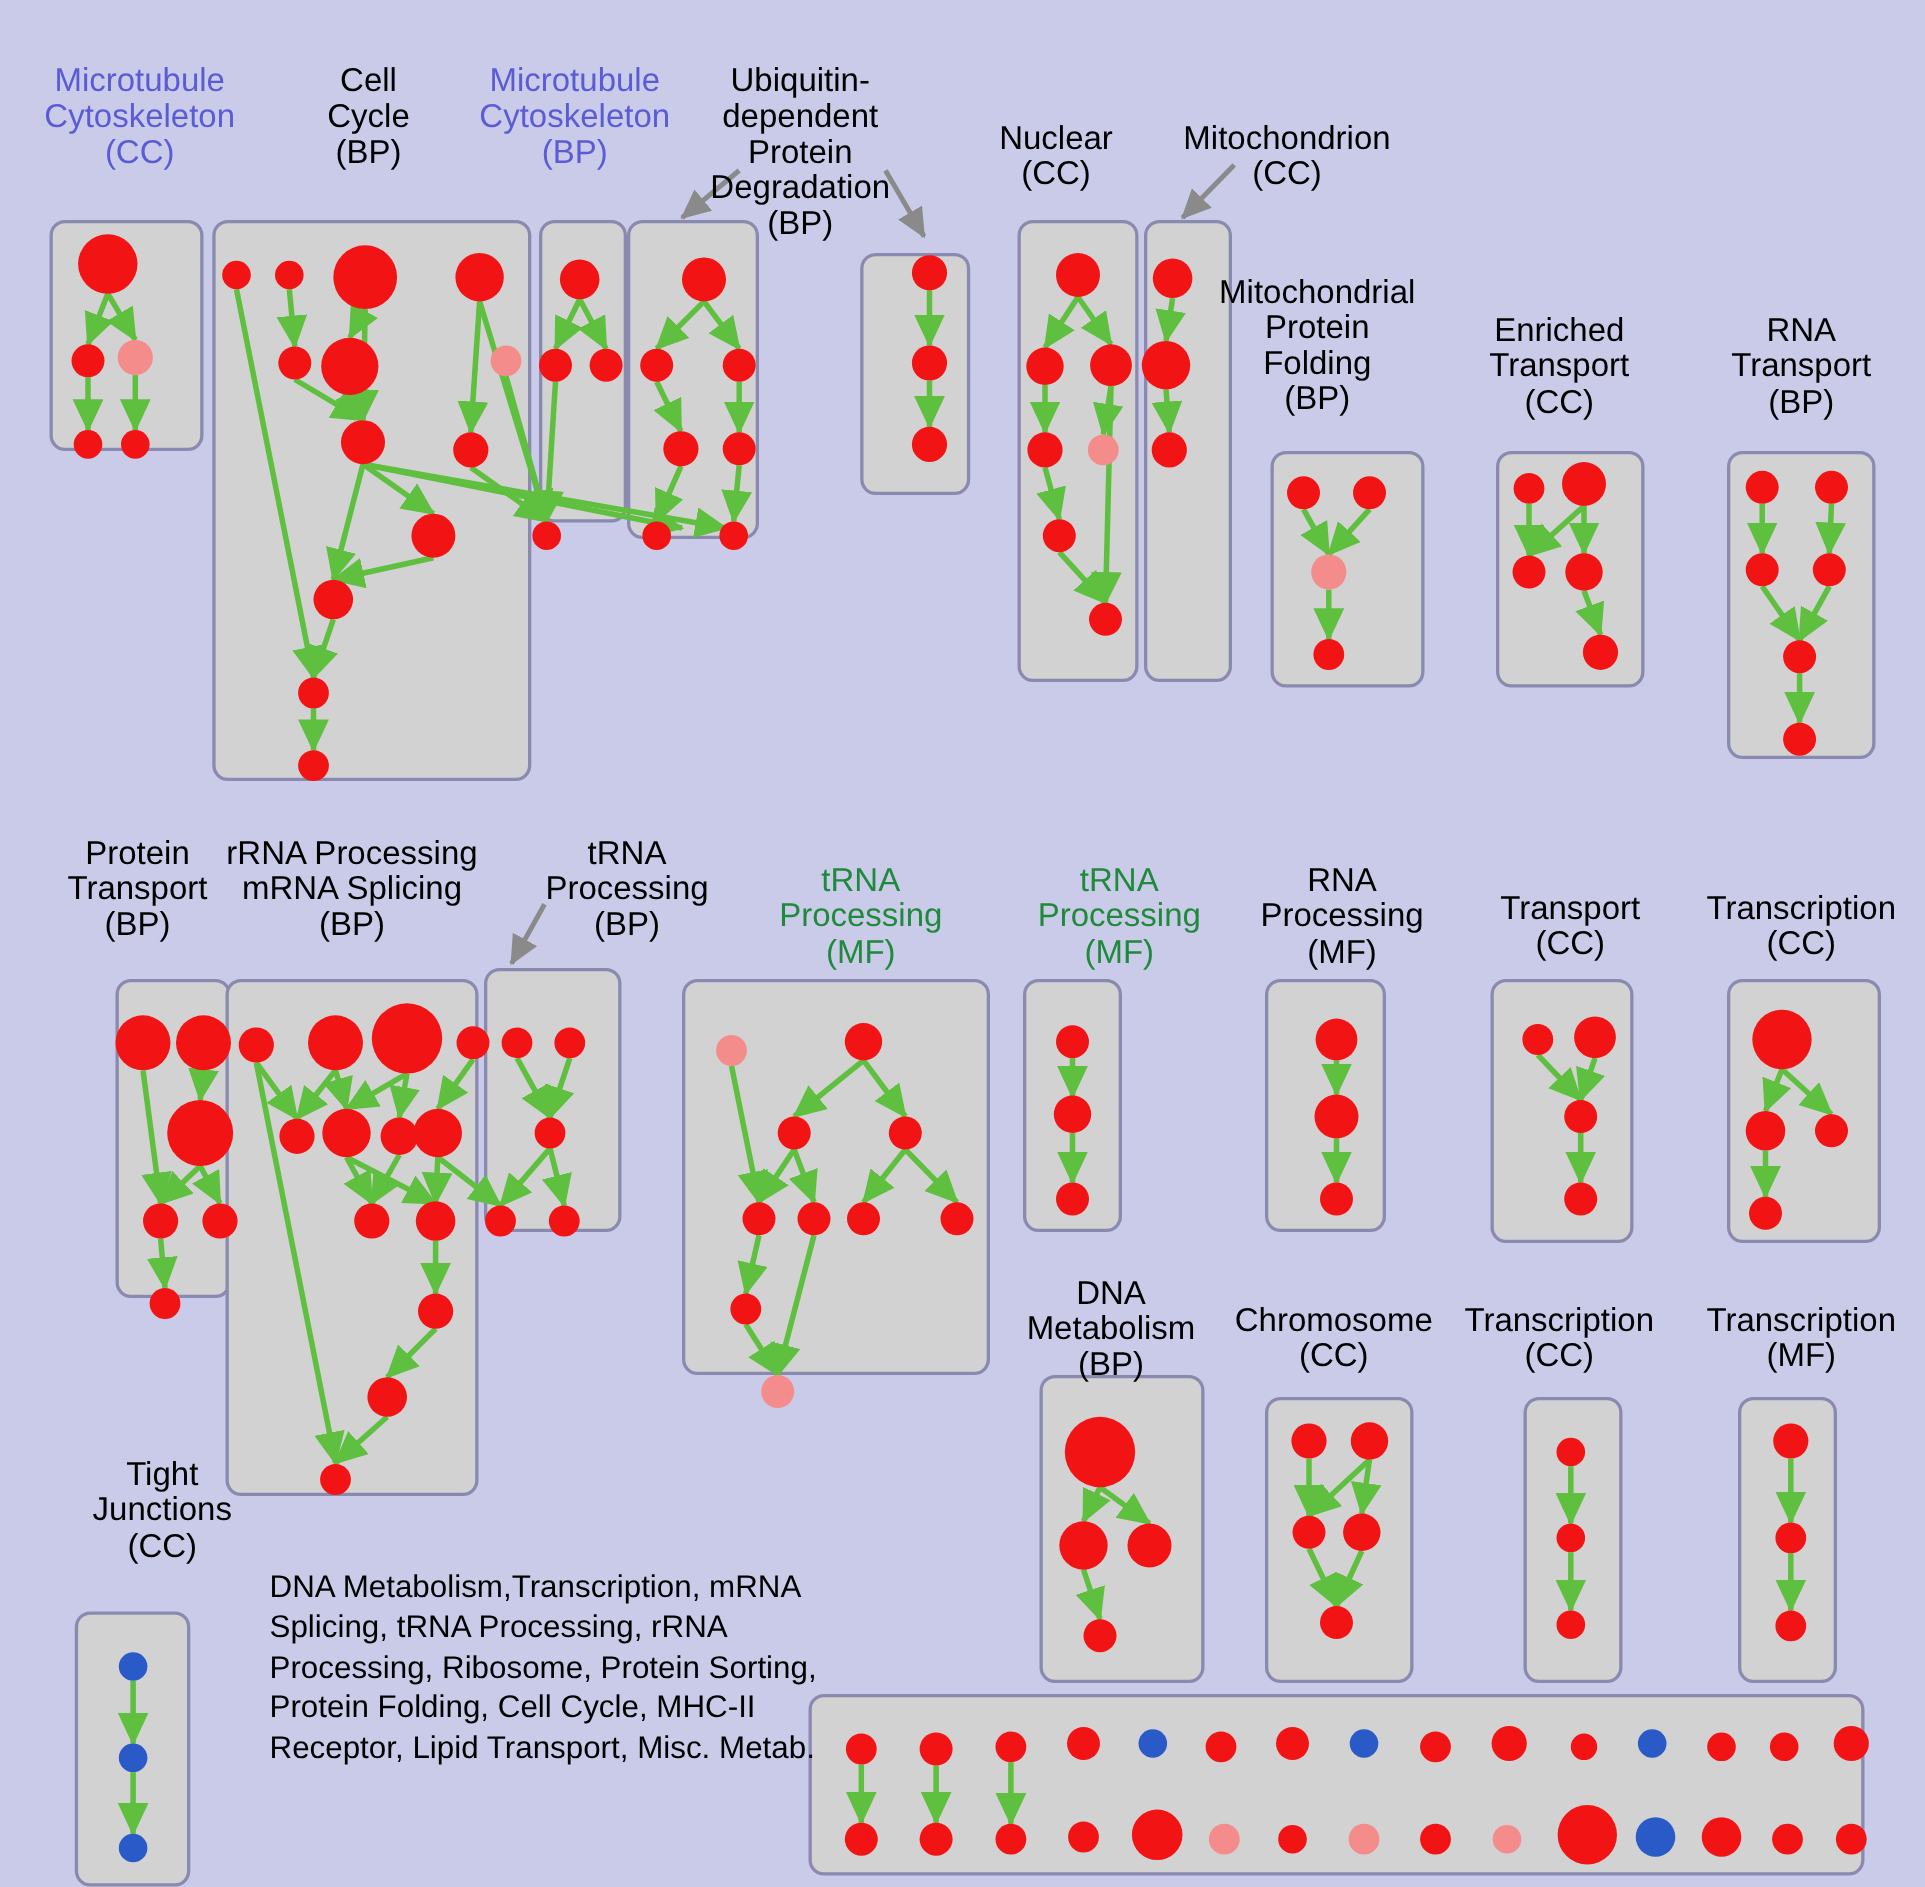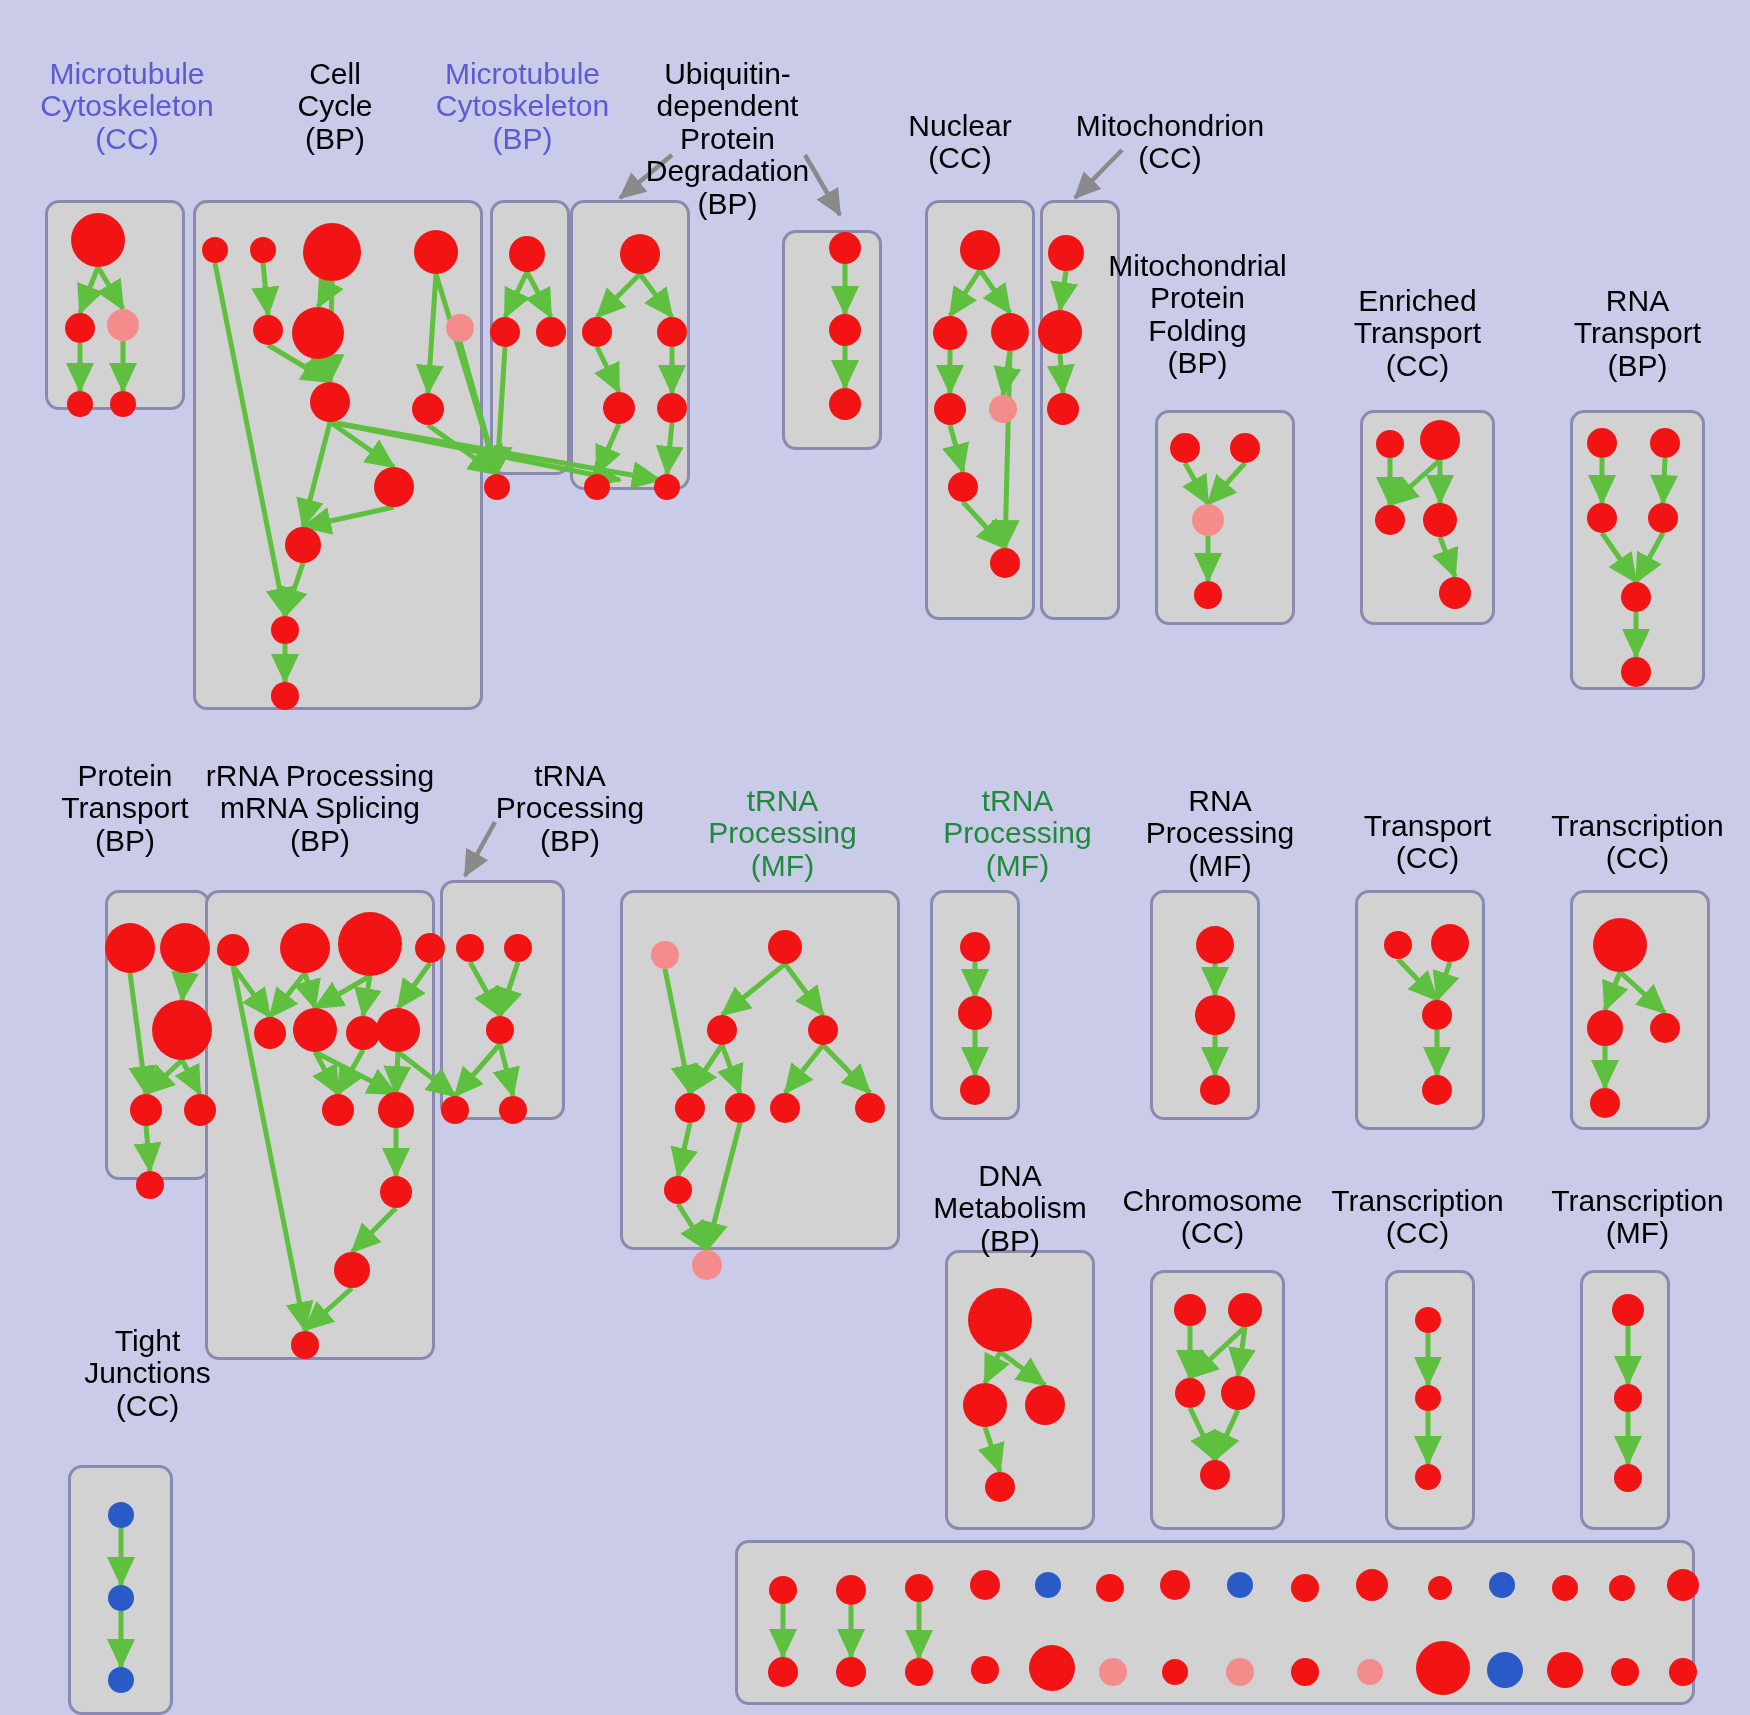--- a/index.html
+++ b/index.html
@@ -222,20 +222,26 @@
       <line x1="783" y1="1604" x2="783" y2="1657" stroke="#5fbf3f" stroke-width="5" marker-end="url(#arrow)"></line>
       <line x1="851" y1="1605" x2="851" y2="1657" stroke="#5fbf3f" stroke-width="5" marker-end="url(#arrow)"></line>
       <line x1="919" y1="1602" x2="919" y2="1658" stroke="#5fbf3f" stroke-width="5" marker-end="url(#arrow)"></line>
       <line x1="672" y1="155" x2="620" y2="198" stroke="#8a8a8a" stroke-width="4.5" marker-end="url(#grayarrow)"></line>
       <line x1="805" y1="155" x2="840" y2="215" stroke="#8a8a8a" stroke-width="4.5" marker-end="url(#grayarrow)"></line>
       <line x1="1122" y1="150" x2="1075" y2="198" stroke="#8a8a8a" stroke-width="4.5" marker-end="url(#grayarrow)"></line>
       <line x1="495" y1="822" x2="465" y2="876" stroke="#8a8a8a" stroke-width="4.5" marker-end="url(#grayarrow)"></line>
     </svg>
 
 
+  <div id="bigtext">DNA Metabolism,Transcription,
+mRNA Splicing, tRNA Processing,
+rRNA Processing, Ribosome,
+Protein Sorting, Protein Folding,
+Cell Cycle, MHC-II Receptor,
+Lipid Transport, Misc. Metab.</div>
 <div class="node" style="left: 98px; top: 240px; width: 54px; height: 54px; background: rgb(242, 20, 20);"></div>
     <div class="node" style="left: 80px; top: 328px; width: 30px; height: 30px; background: rgb(242, 20, 20);"></div>
     <div class="node" style="left: 123px; top: 325px; width: 32px; height: 32px; background: rgb(245, 140, 140);"></div>
     <div class="node" style="left: 80px; top: 404px; width: 26px; height: 26px; background: rgb(242, 20, 20);"></div>
     <div class="node" style="left: 123px; top: 404px; width: 26px; height: 26px; background: rgb(242, 20, 20);"></div>
     <div class="node" style="left: 215px; top: 250px; width: 26px; height: 26px; background: rgb(242, 20, 20);"></div>
     <div class="node" style="left: 263px; top: 250px; width: 26px; height: 26px; background: rgb(242, 20, 20);"></div>
     <div class="node" style="left: 332px; top: 252px; width: 58px; height: 58px; background: rgb(242, 20, 20);"></div>
     <div class="node" style="left: 436px; top: 252px; width: 44px; height: 44px; background: rgb(242, 20, 20);"></div>
     <div class="node" style="left: 268px; top: 330px; width: 30px; height: 30px; background: rgb(242, 20, 20);"></div>

